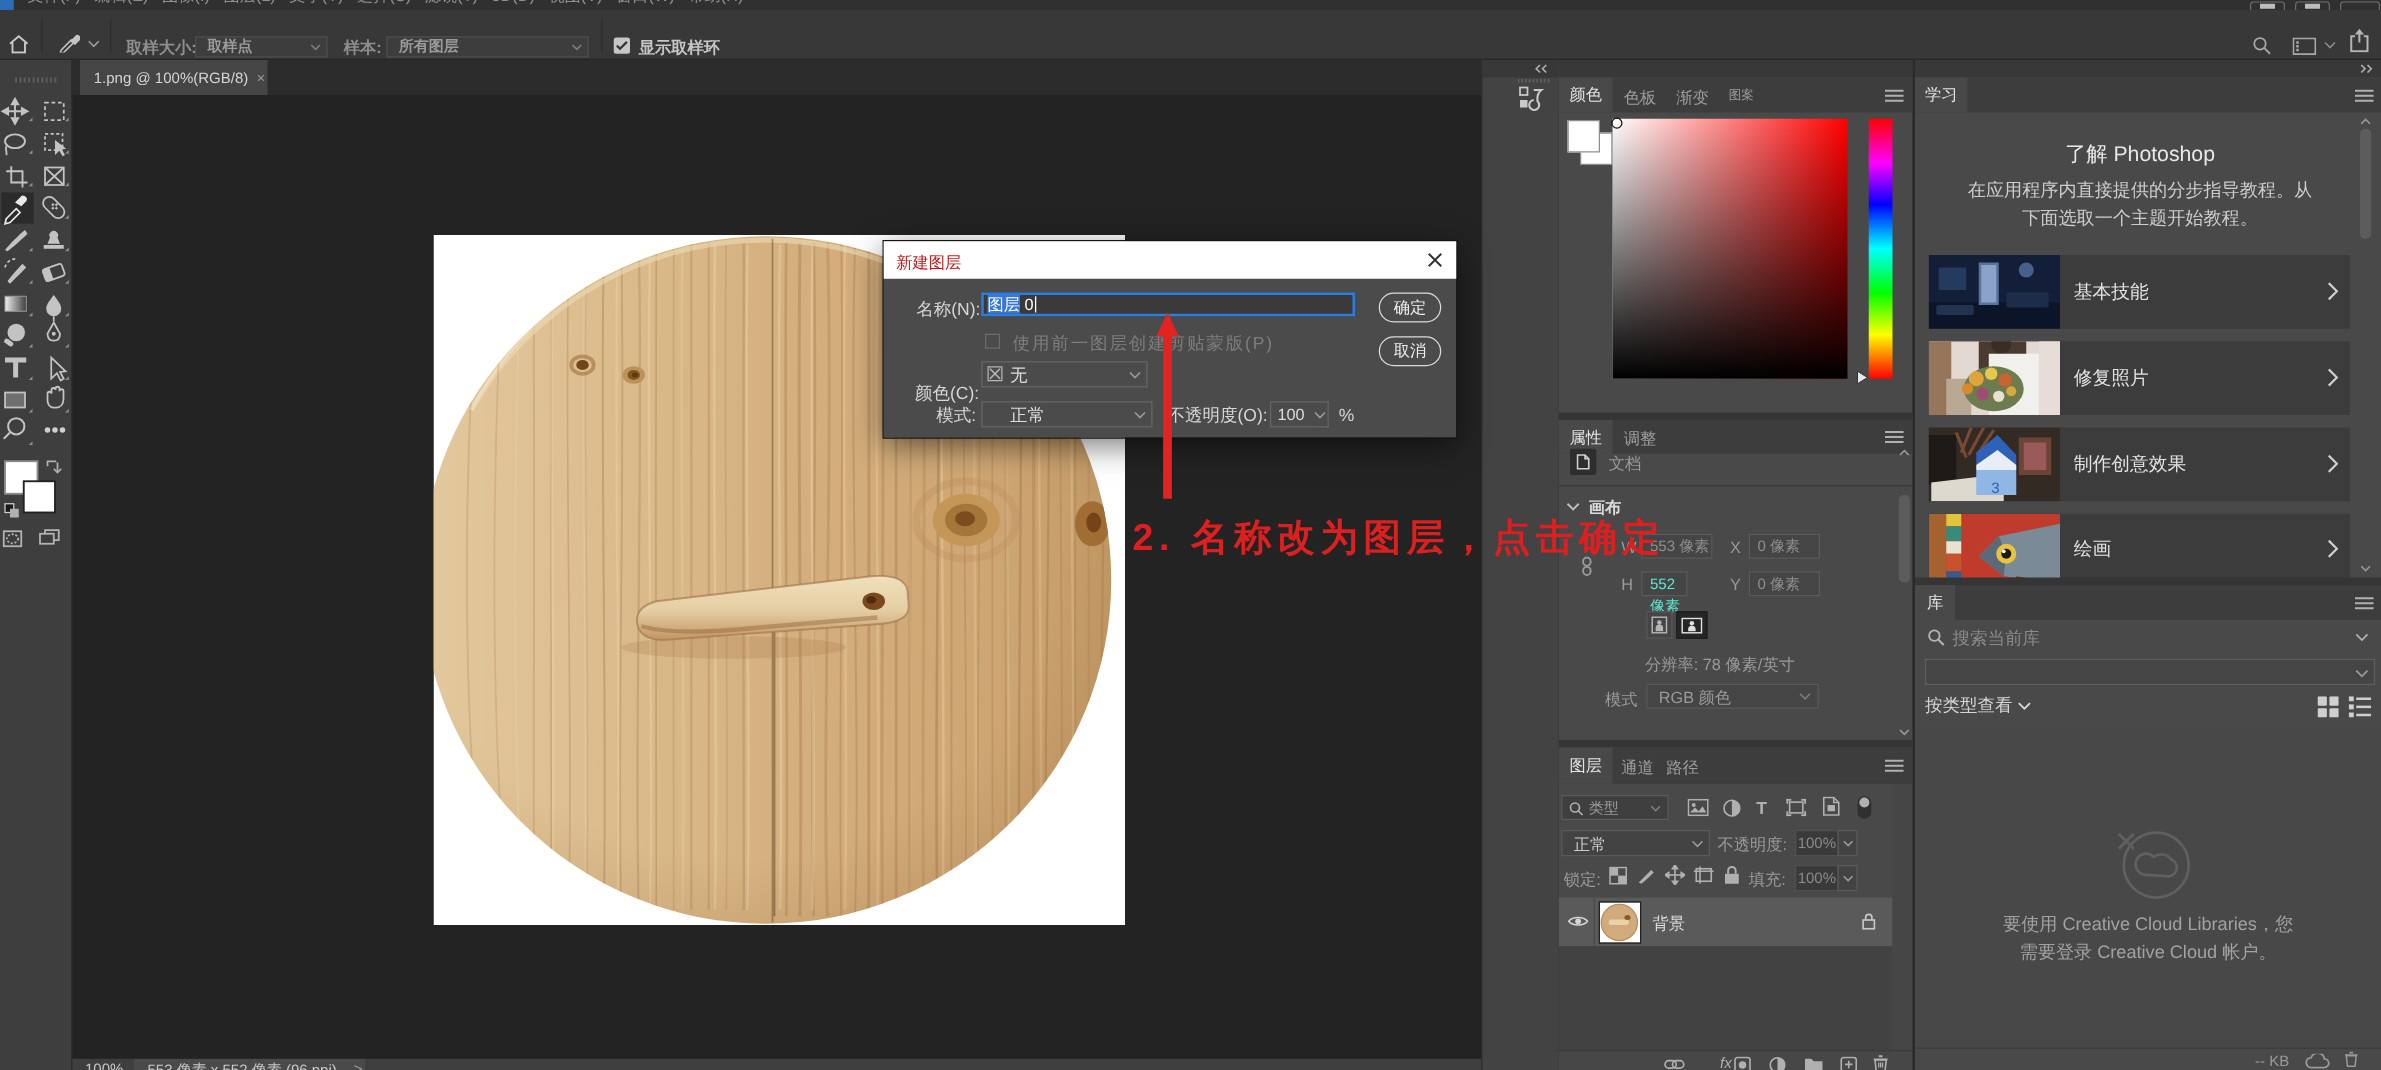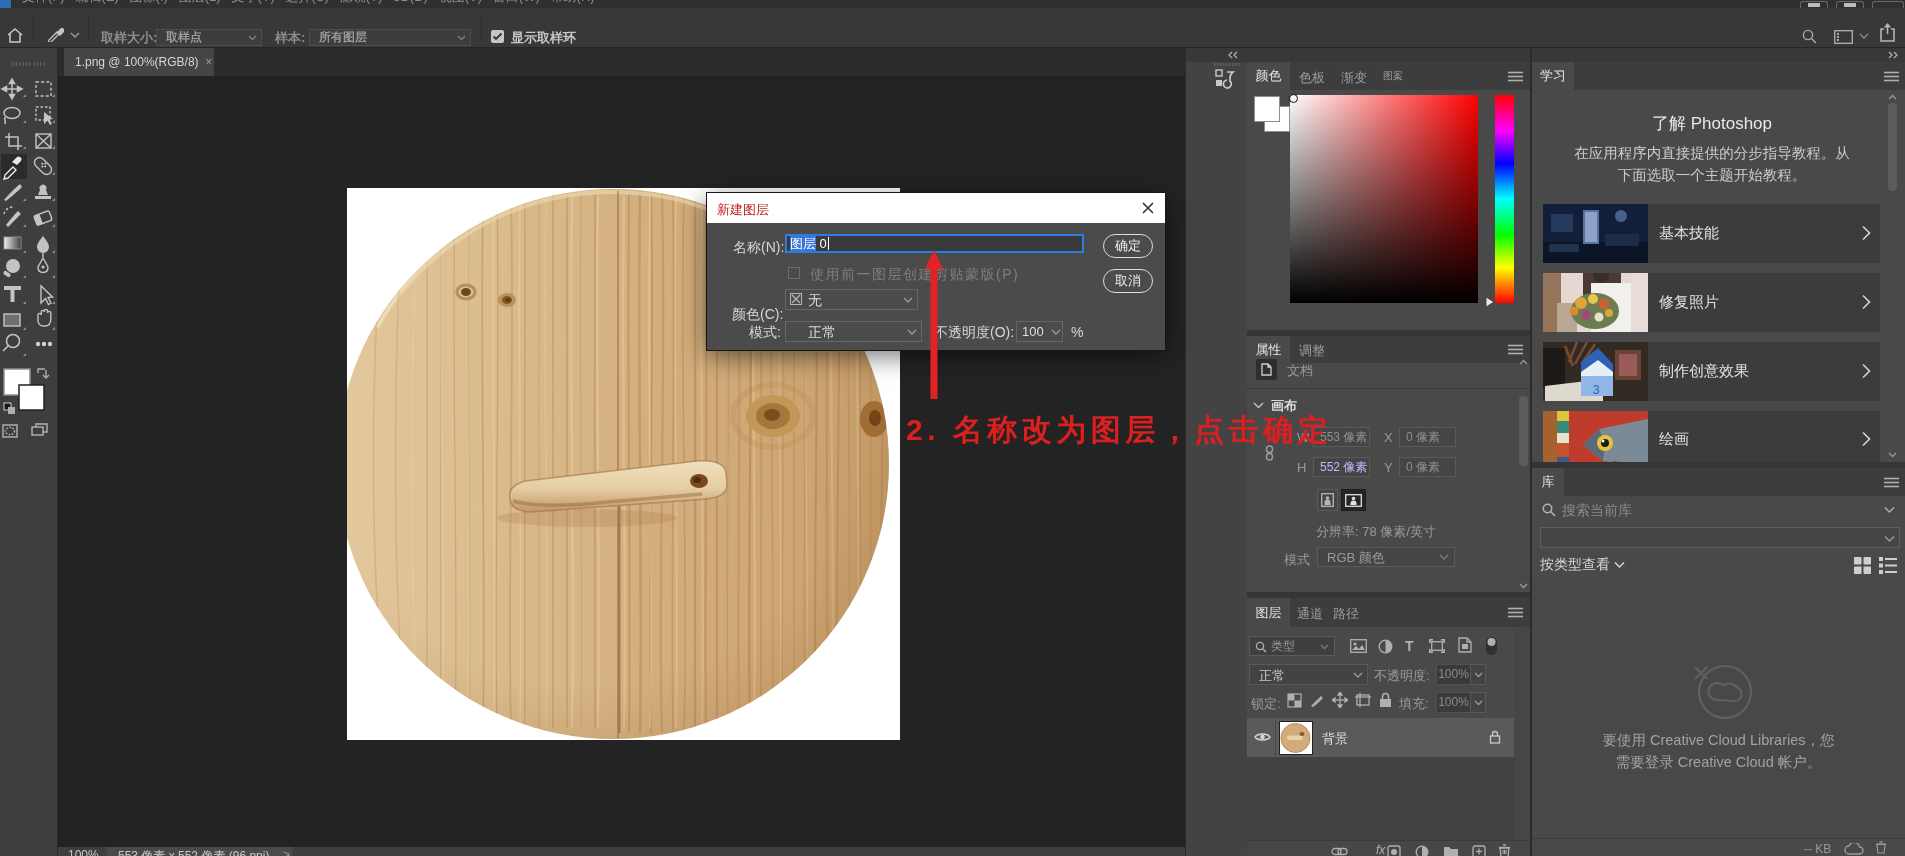--- a/index.html
+++ b/index.html
@@ -429,21 +429,21 @@
     <div class="abs" style="left:66px;top:379px;width:57px;height:20px;background:#454545;border:1px solid #5a5a5a;box-sizing:border-box;color:#8f8f8f;font-size:12px;line-height:18px;padding-left:6px;">553 像素</div>
     <div class="abs tx" style="left:137px;top:382px;font-size:13px;color:#9a9a9a;">X</div>
     <div class="abs" style="left:152px;top:379px;width:57px;height:20px;background:#454545;border:1px solid #5a5a5a;box-sizing:border-box;color:#8f8f8f;font-size:12px;line-height:18px;padding-left:6px;">0 像素</div>
     <svg class="abs" style="left:17px;top:397px;" width="11" height="16" viewBox="0 0 11 16">
         <g fill="none" stroke="#9a9a9a" stroke-width="1.5">
           <rect x="2.5" y="1" width="6" height="6.5" rx="3"></rect>
           <rect x="2.5" y="8.5" width="6" height="6.5" rx="3"></rect>
         </g>
       </svg>
     <div class="abs tx" style="left:50px;top:412px;font-size:13px;color:#9a9a9a;">H</div>
-    <div class="abs" style="left:66px;top:409px;width:57px;height:20px;background:#454545;border:1px solid #5a5a5a;box-sizing:border-box;color:#c4b5fd;font-size:12px;line-height:18px;padding-left:6px;">552 像素</div>
+    <div class="abs" style="left:66px;top:409px;width:37px;height:20px;background:#454545;border:1px solid #5a5a5a;box-sizing:border-box;color:#5eead4;font-size:12px;line-height:18px;padding-left:6px;">552 像素</div>
     <div class="abs tx" style="left:137px;top:412px;font-size:13px;color:#9a9a9a;">Y</div>
     <div class="abs" style="left:152px;top:409px;width:57px;height:20px;background:#454545;border:1px solid #5a5a5a;box-sizing:border-box;color:#8f8f8f;font-size:12px;line-height:18px;padding-left:6px;">0 像素</div>
     <div class="abs" style="left:70px;top:441px;width:21px;height:22px;background:#454545;border:1px solid #5a5a5a;box-sizing:border-box;">
       <svg class="abs" style="left:3px;top:3px;" width="13" height="14" viewBox="0 0 13 14">
           <rect x="0.7" y="0.7" width="11.6" height="12.6" fill="none" stroke="#b5b5b5" stroke-width="1.3"></rect>
           <circle cx="6.5" cy="5" r="1.8" fill="#b5b5b5"></circle>
           <path d="M3.5,12 v-2.5 a3,3 0 0 1 6,0 V12 Z" fill="#b5b5b5"></path>
         </svg>
     </div>
     <div class="abs" style="left:94px;top:441px;width:25px;height:22px;background:#262626;border:1px solid #1e1e1e;box-sizing:border-box;">

